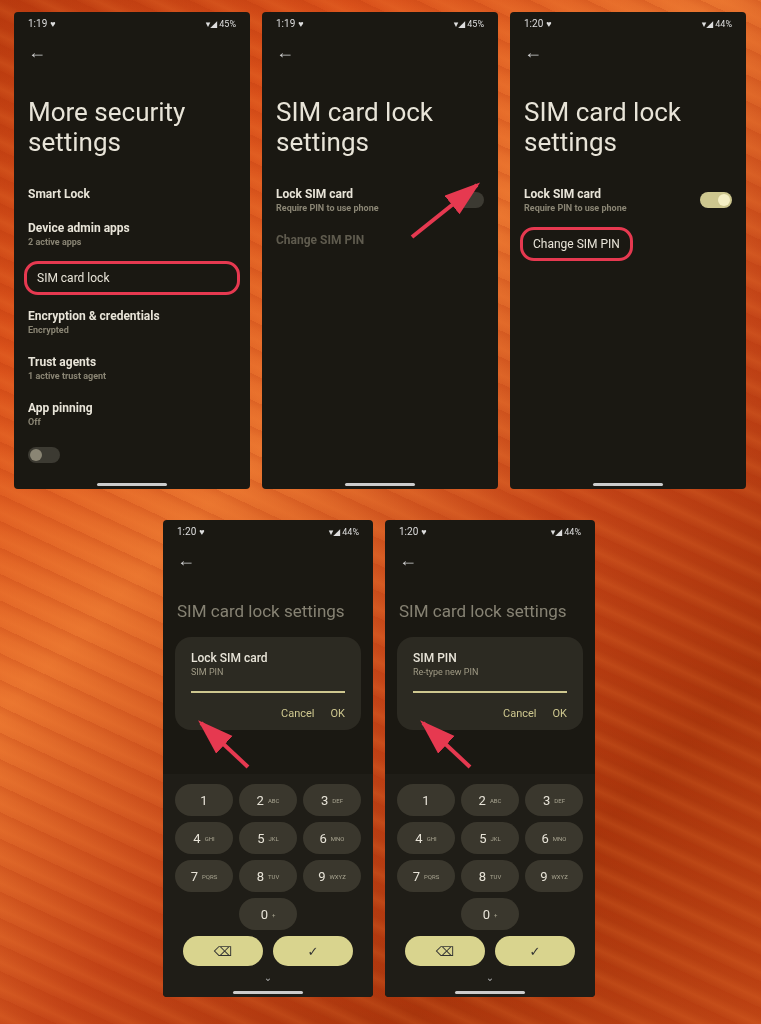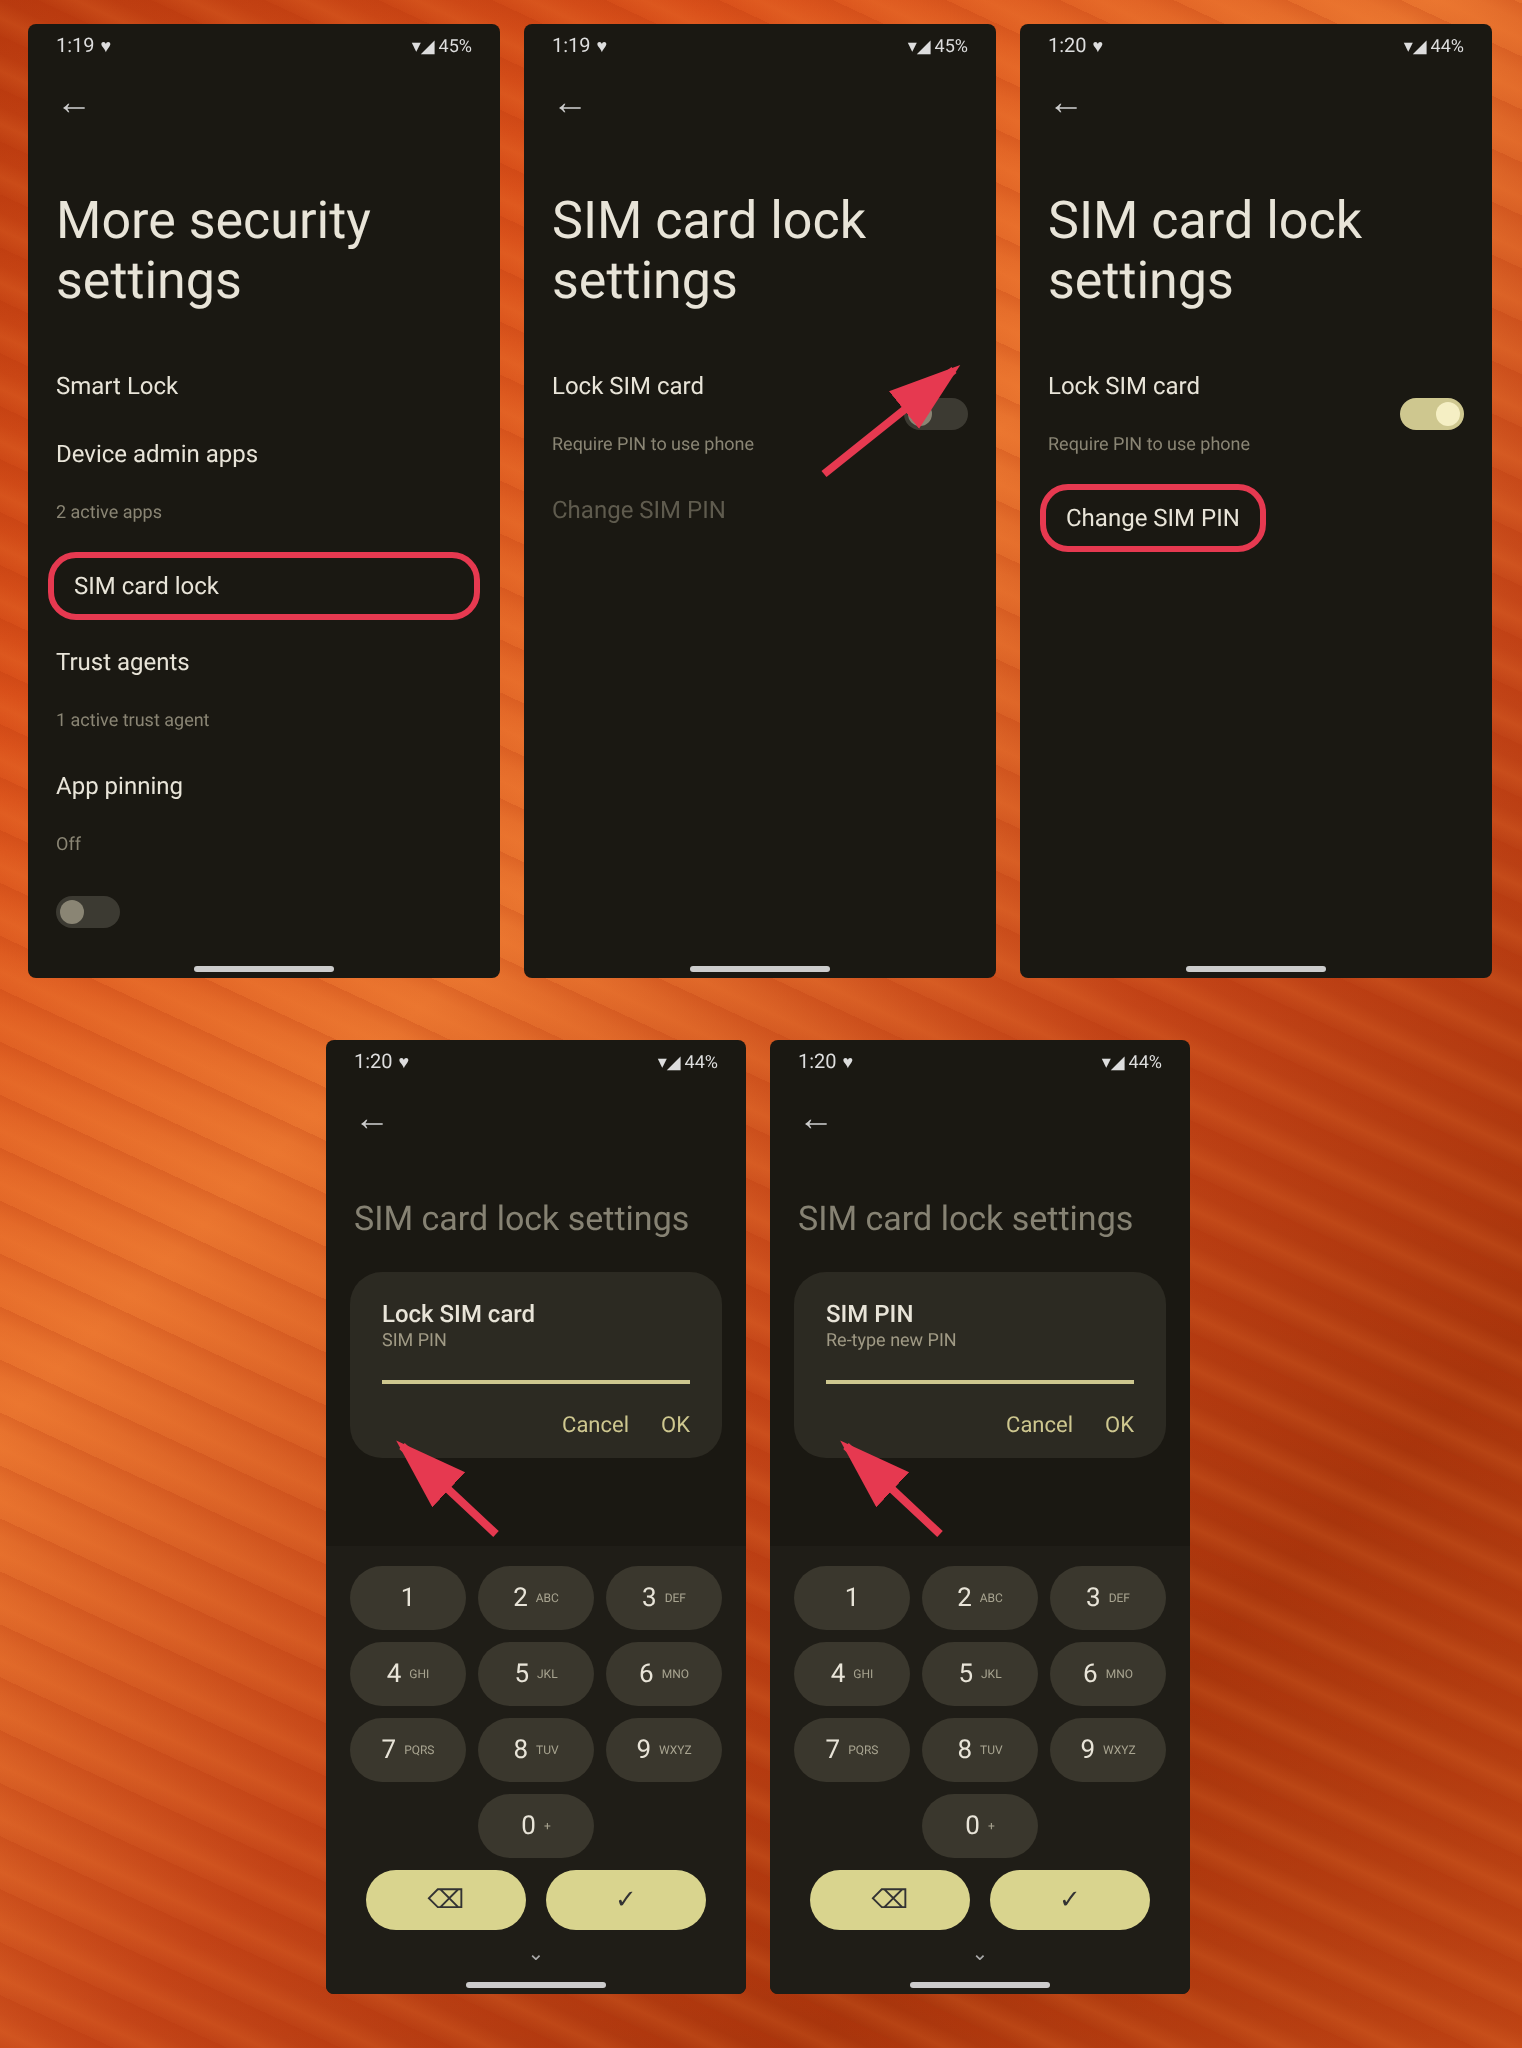--- a/index.html
+++ b/index.html
@@ -64,23 +64,23 @@
     color: #e8e4d8;
   }
   .bot .page-title { font-size: 17px; padding: 26px 14px 16px; color:#868273;}
 
   .setting-row {
     padding: 10px 14px;
     display: flex;
     justify-content: space-between;
     align-items: center;
   }
-  .setting-text { flex: 1; }
+  .setting-text { flex: 1; font-weight: bold; }
   .setting-label { font-size: 12px; color: #e8e4d8; }
-  .setting-sub { font-size: 9px; color: #8a8574; margin-top: 18px; }
+  .setting-sub { font-size: 9px; color: #8a8574; margin-top: 2px; }
 
   .highlight-red {
     border: 3px solid #e63950;
     border-radius: 14px;
     margin: 4px 10px;
     padding: 7px 10px;
   }
 
   .toggle {
     width: 32px; height: 16px;
@@ -197,20 +197,26 @@
     <div class="setting-text">
       <div class="setting-label">Device admin apps</div>
       <div class="setting-sub">2 active apps</div>
     </div>
   </div>
   <div class="highlight-red">
     <div class="setting-label">SIM card lock</div>
   </div>
   <div class="setting-row">
     <div class="setting-text">
+      <div class="setting-label">Encryption &amp; credentials</div>
+      <div class="setting-sub">Encrypted</div>
+    </div>
+  </div>
+  <div class="setting-row">
+    <div class="setting-text">
       <div class="setting-label">Trust agents</div>
       <div class="setting-sub">1 active trust agent</div>
     </div>
   </div>
   <div class="setting-row">
     <div class="setting-text">
       <div class="setting-label">App pinning</div>
       <div class="setting-sub">Off</div>
     </div>
   </div>

